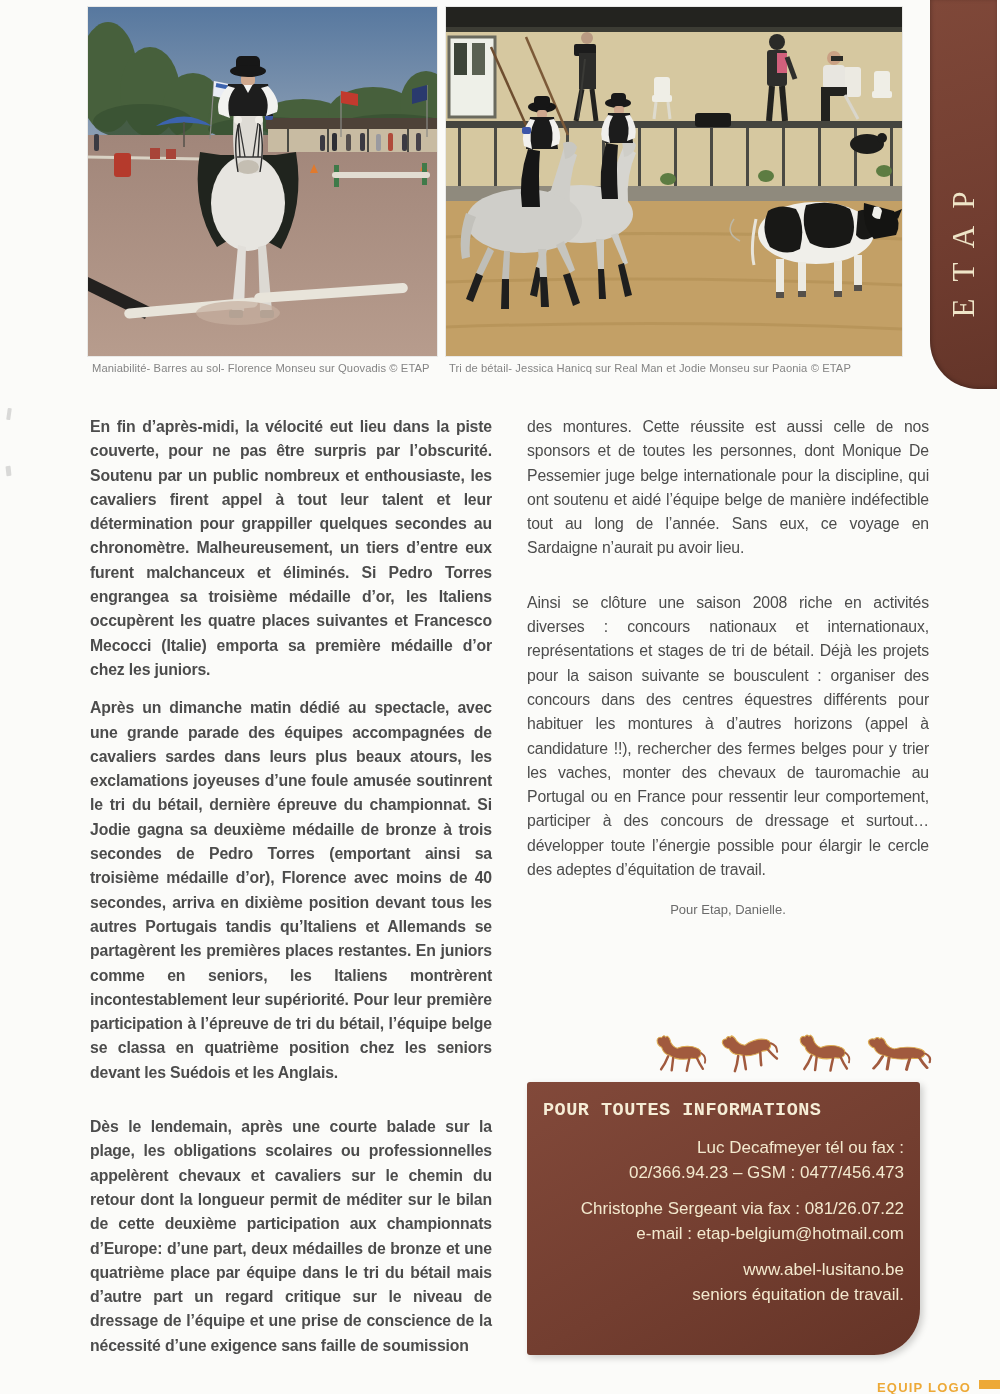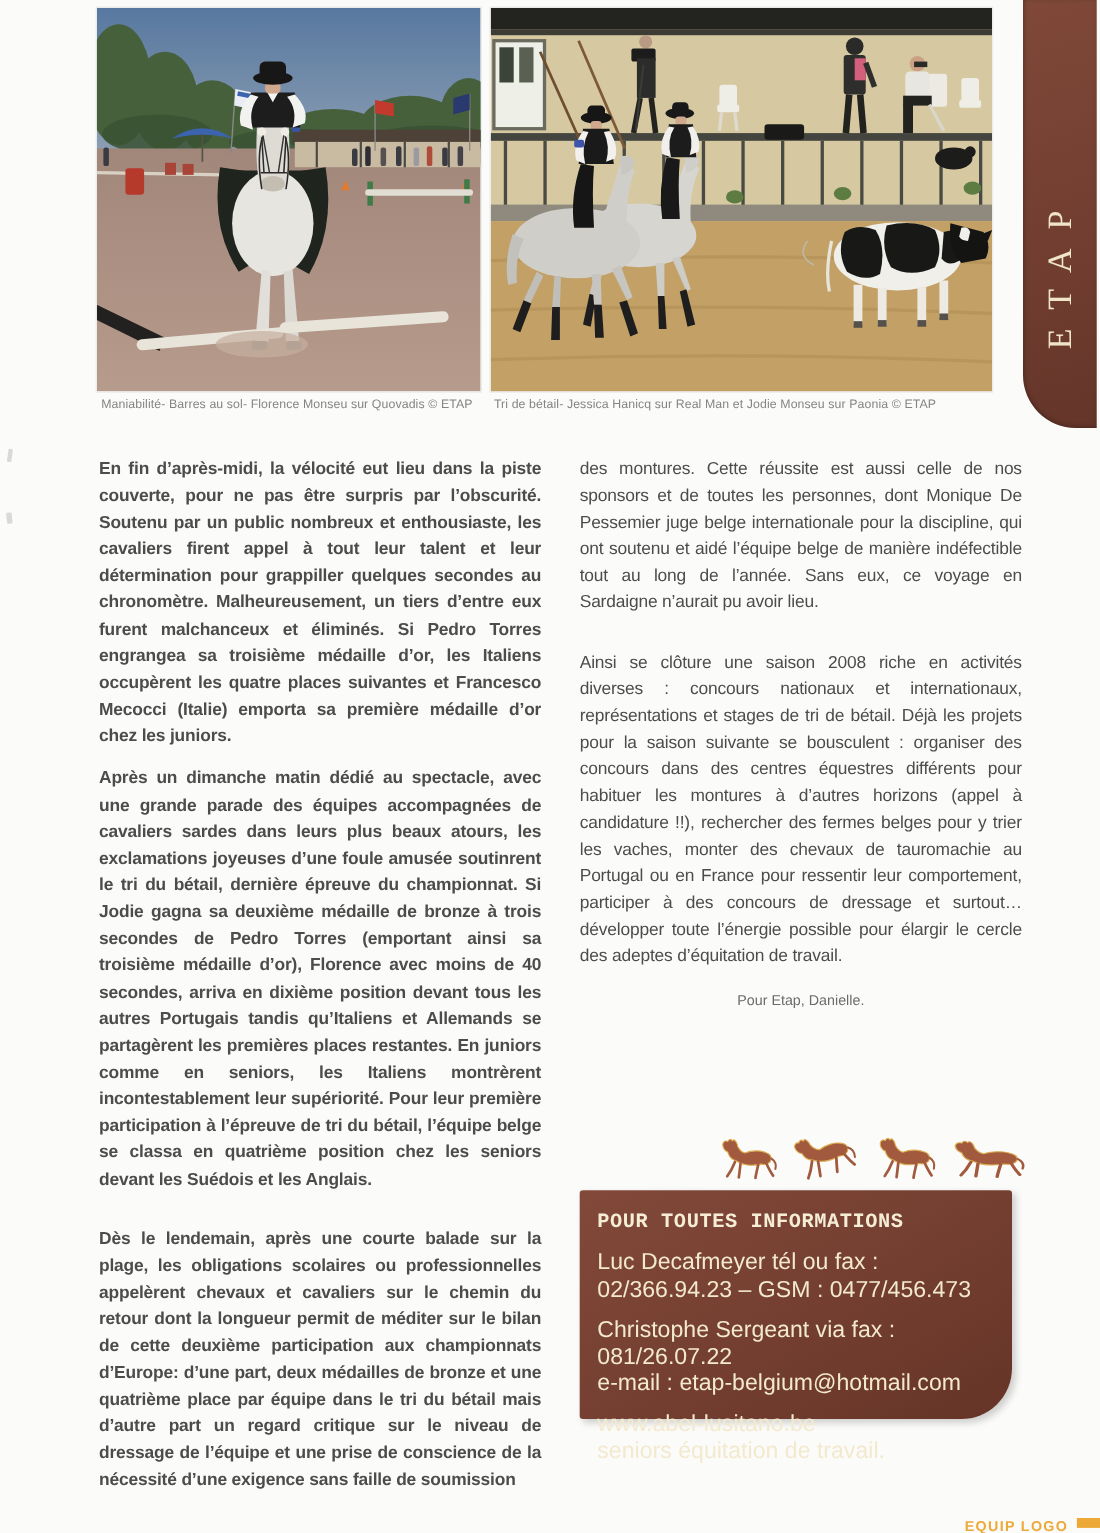--- a/index.html
+++ b/index.html
@@ -20,27 +20,27 @@
   .col{position:absolute;top:415px;width:402px;color:#4c4c4c;font-size:15.8px;
        line-height:24.3px;text-align:justify;letter-spacing:-0.15px;}
   .col1{left:90px;font-weight:bold;}
   .col2{left:527px;}
   .para{margin:0 0 14px 0;}
   .gap-lg{margin-top:30px;}
   .sig{margin-top:16px;text-align:center;font-size:13px;color:#6b6b6b;letter-spacing:0;}
   
   .horses{position:absolute;left:646px;top:1018px;width:292px;height:68px;}
   
-  .infobox{position:absolute;left:527px;top:1082px;width:393px;height:208px;
+  .infobox{position:absolute;left:527px;top:1082px;width:393px;height:273px;
        background:linear-gradient(150deg,#82493a 0%,#733e30 55%,#653427 100%);
        border-radius:3px 3px 46px 3px;box-shadow:3px 3px 7px rgba(0,0,0,0.18);
        color:#f3e9ce;padding:15px 16px 0 16px;box-sizing:border-box;}
   .box-title{font-family:"Liberation Mono",monospace;font-weight:bold;font-size:18.5px;
        line-height:27px;letter-spacing:0.5px;color:#f6edd6;margin:0 0 12px 0;}
-  .box-group{margin:0 0 12px 0;font-size:21px;line-height:24.5px;}
+  .box-group{margin:0 0 12px 0;font-size:17px;line-height:24.5px;text-align:right;}
   .box-bold{font-weight:normal;}
   
   .footer-cut{position:absolute;left:877px;top:1380px;white-space:nowrap;
        color:#eda937;font-weight:bold;font-size:13px;letter-spacing:1.2px;}
   .footer-bar{display:inline-block;width:40px;height:9px;background:#eda937;
        margin-left:8px;vertical-align:top;}
   
   .artifact{position:absolute;background:#9a9a9a;opacity:0.35;border-radius:1px;}
 </style>
 </head>

